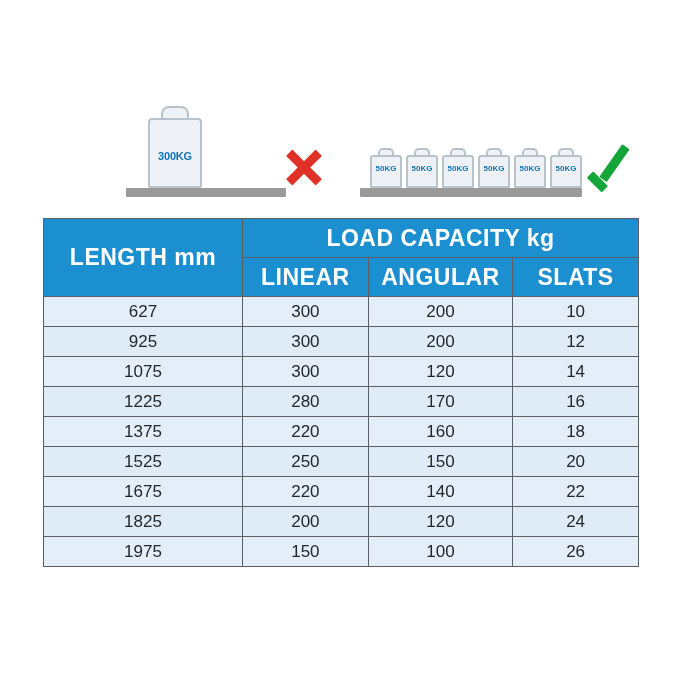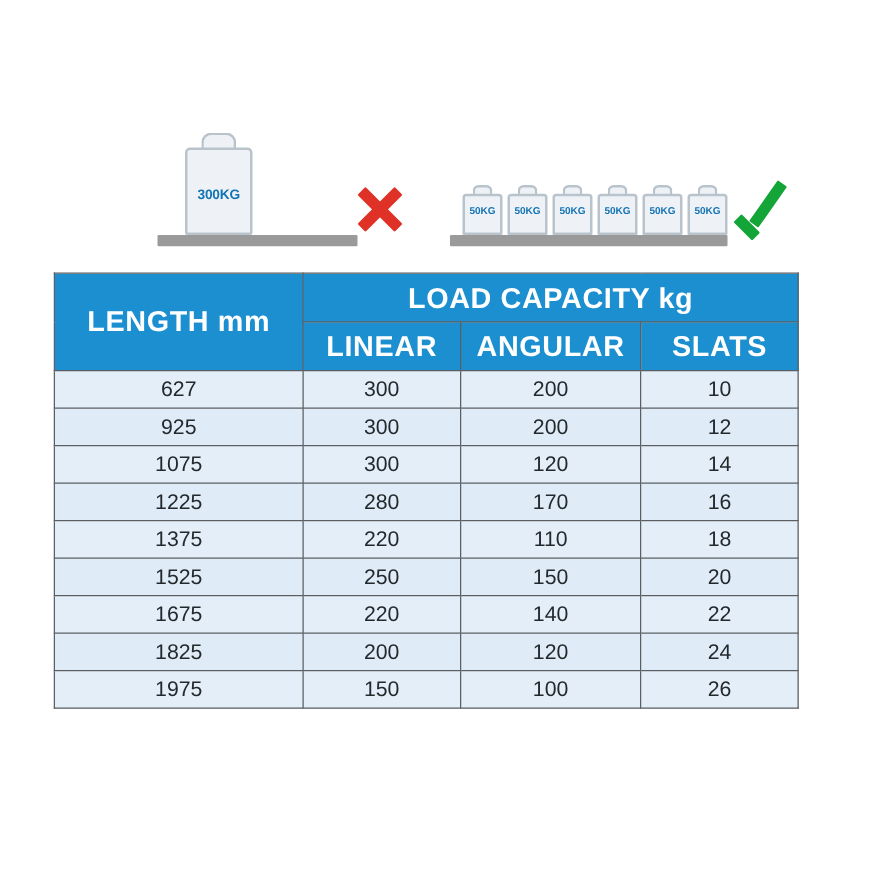--- a/index.html
+++ b/index.html
@@ -320,21 +320,21 @@
       </tr>
       <tr>
         <td>1225</td>
         <td>280</td>
         <td>170</td>
         <td>16</td>
       </tr>
       <tr>
         <td>1375</td>
         <td>220</td>
-        <td>110</td>
+        <td>160</td>
         <td>18</td>
       </tr>
       <tr>
         <td>1525</td>
         <td>250</td>
         <td>150</td>
         <td>20</td>
       </tr>
       <tr>
         <td>1675</td>

